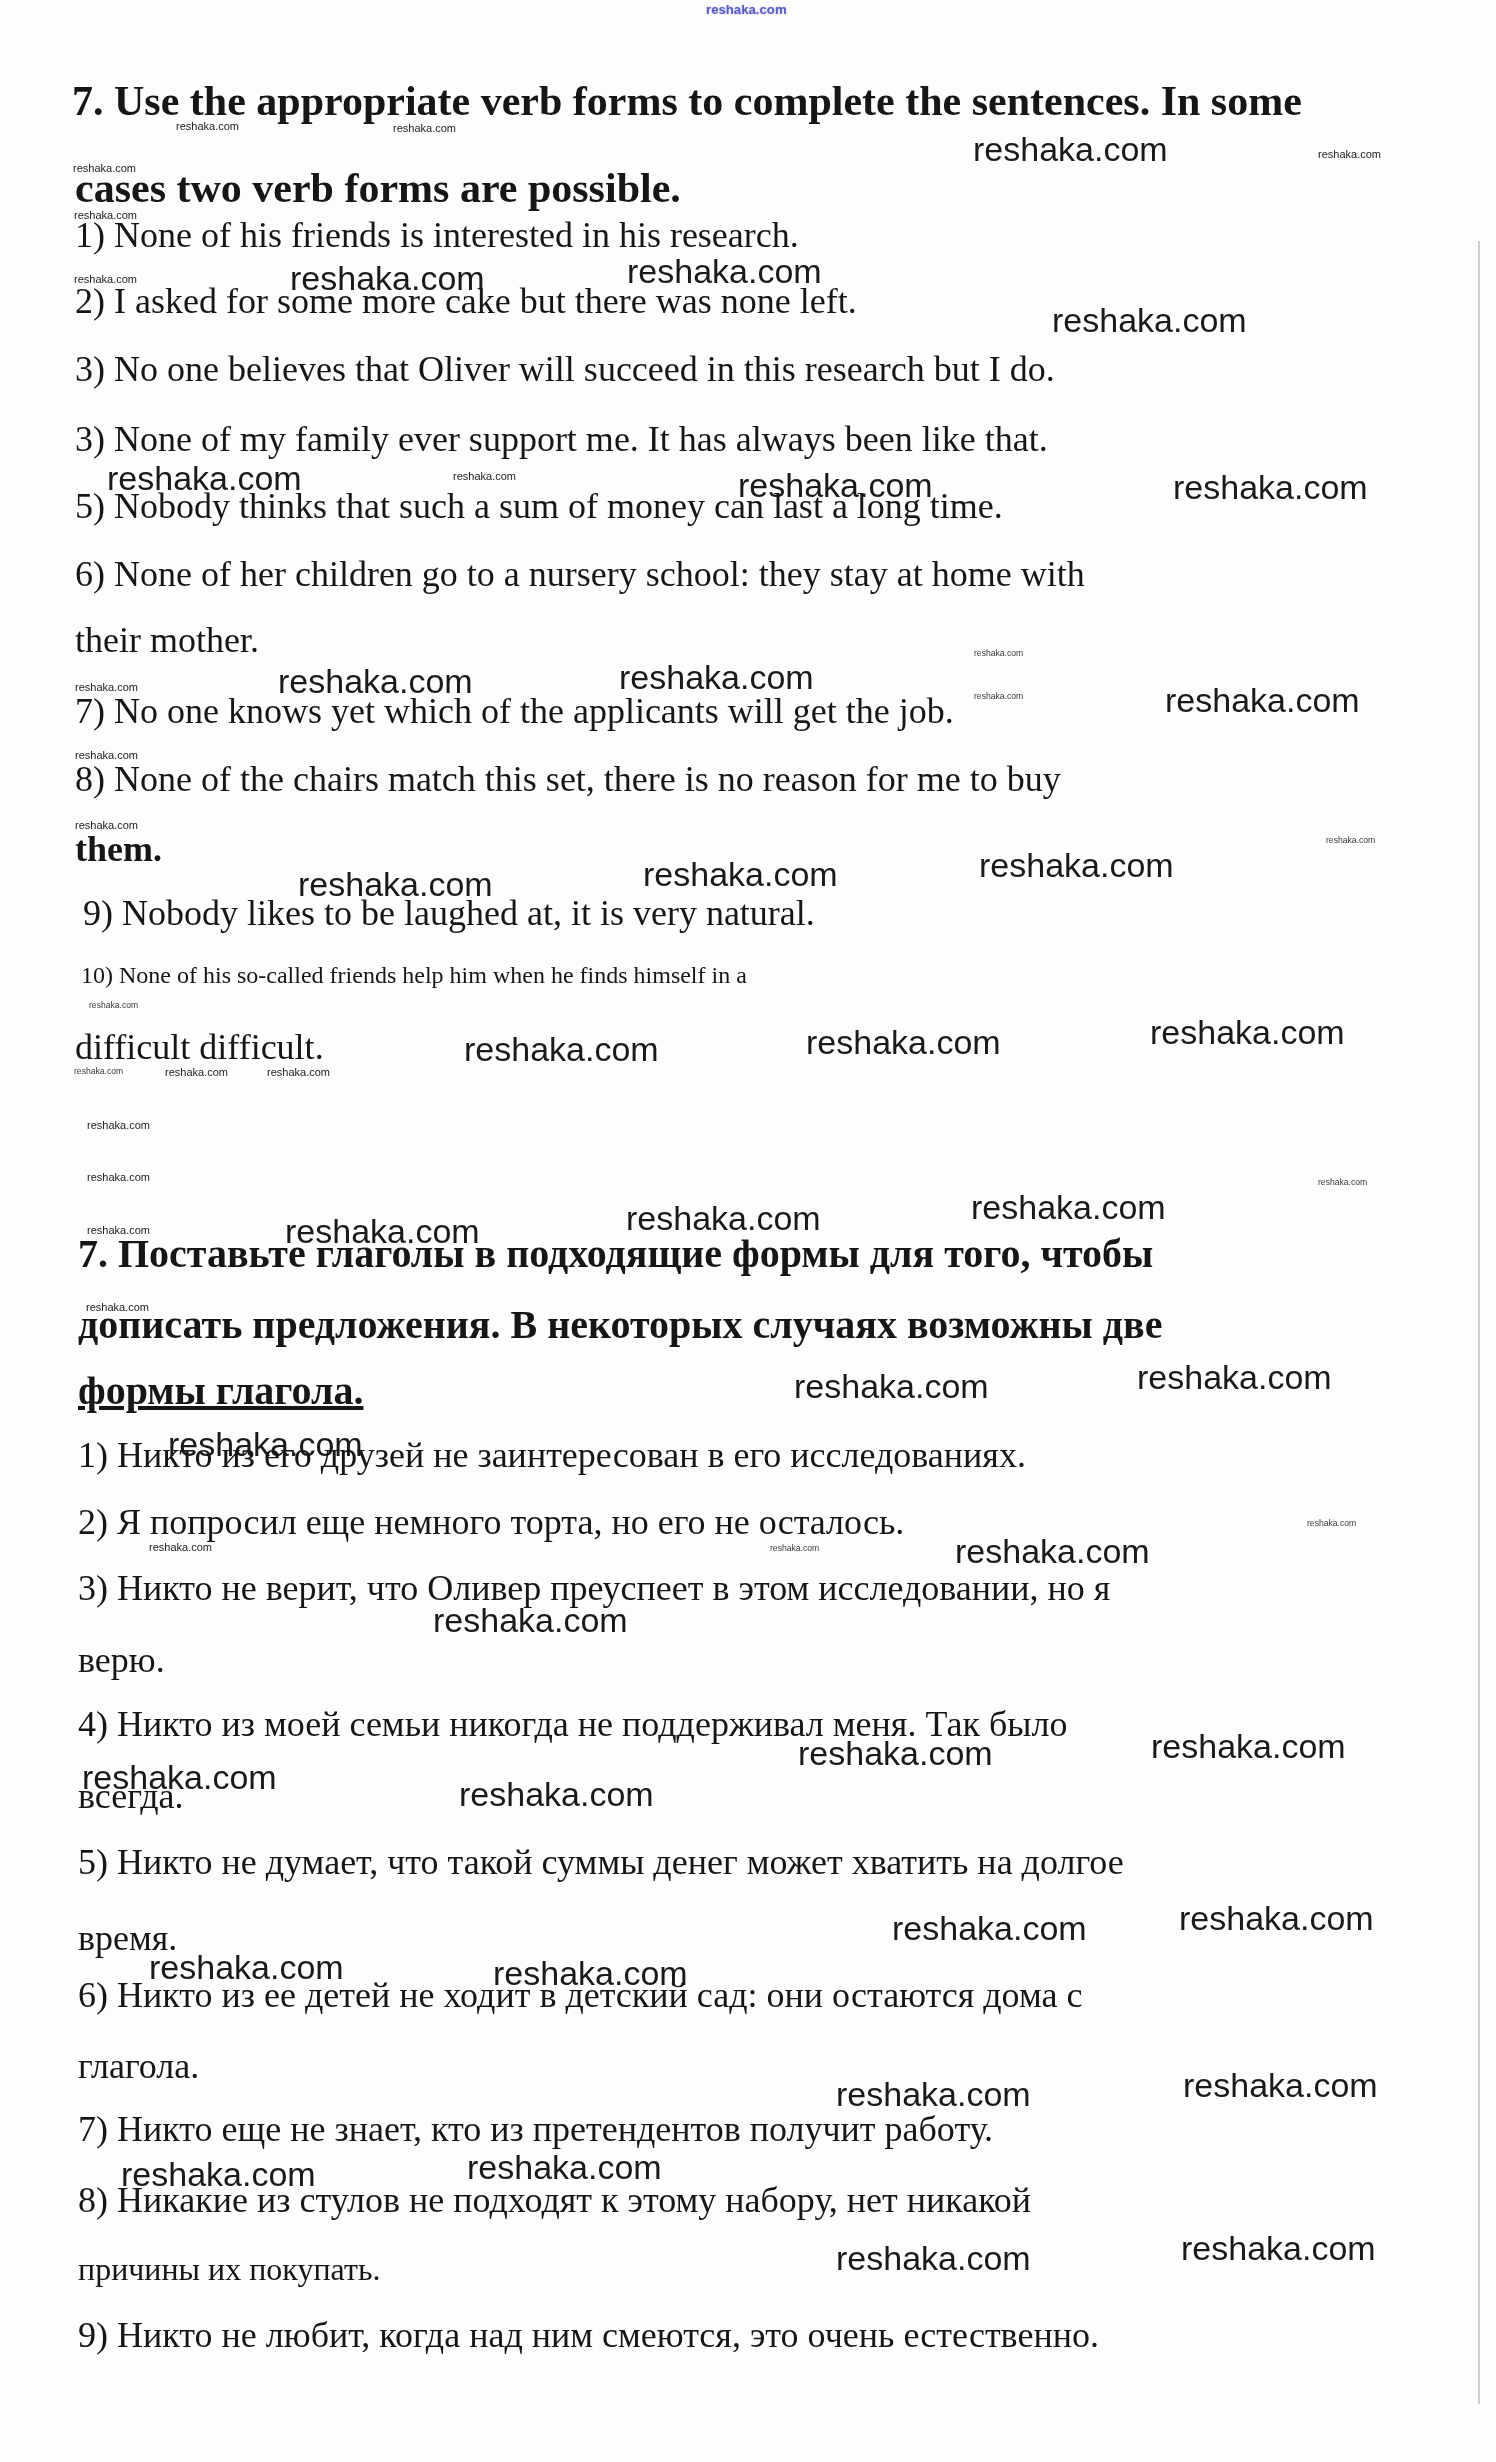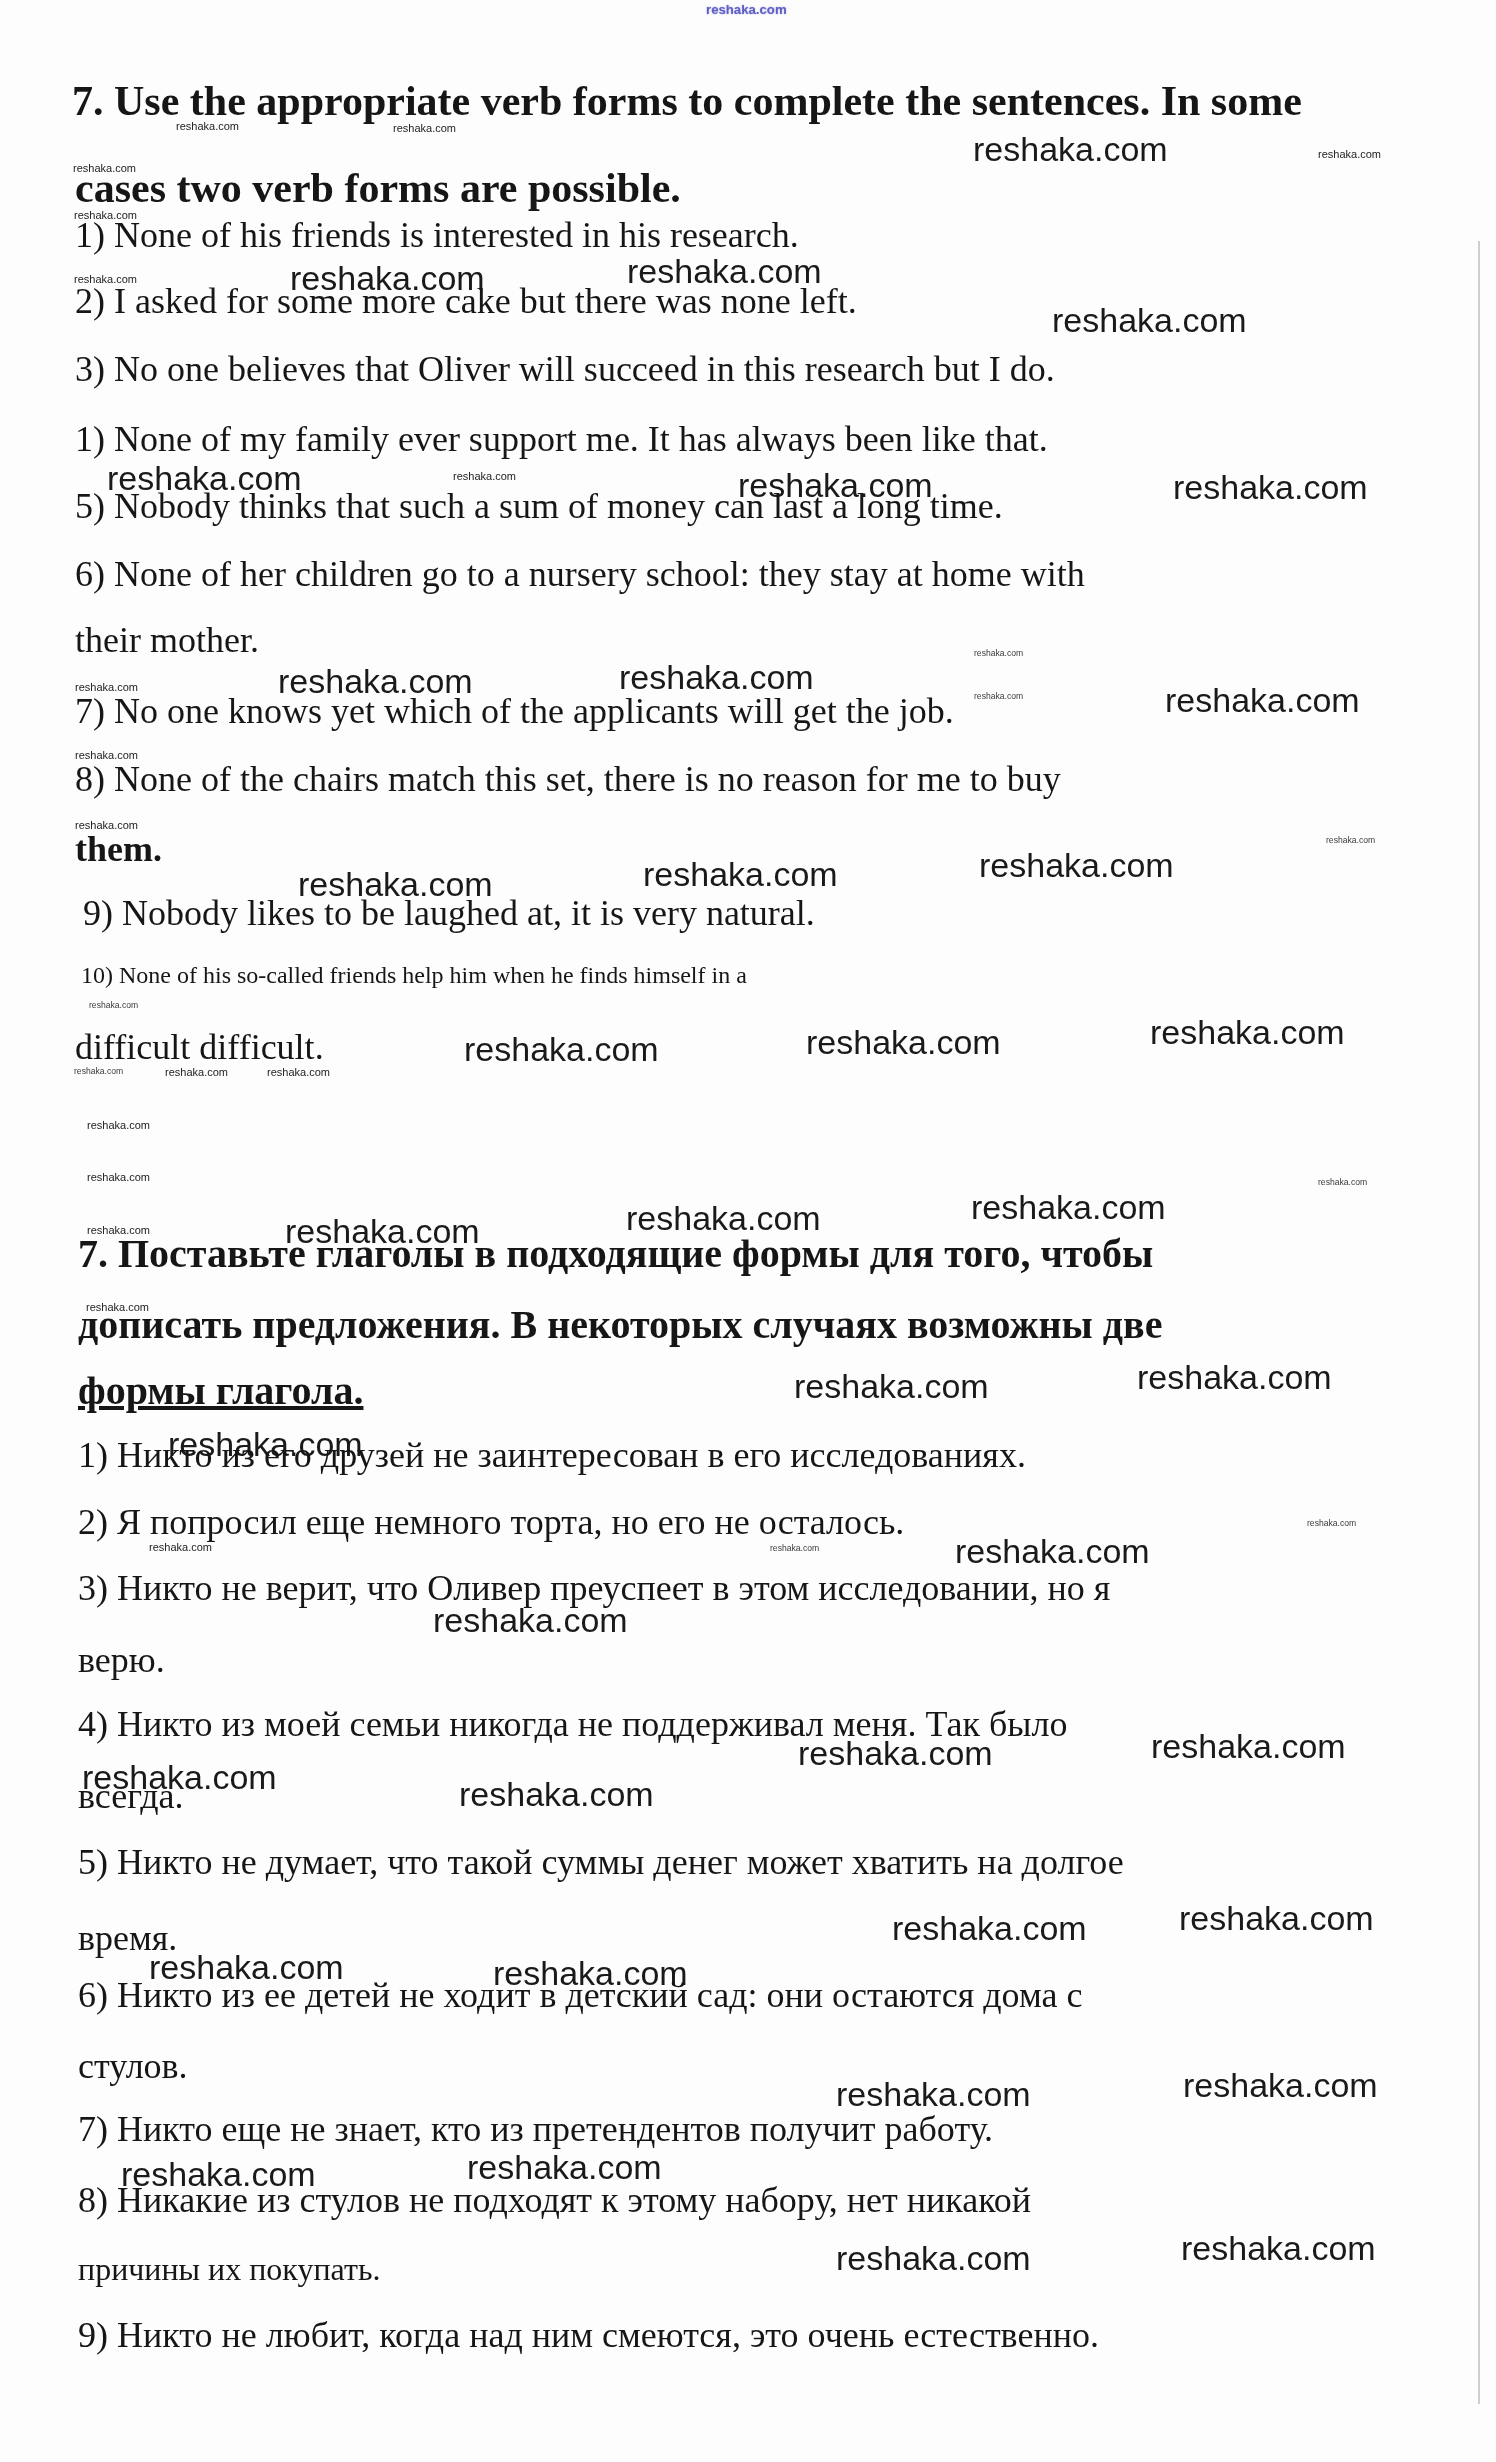--- a/index.html
+++ b/index.html
@@ -112,21 +112,21 @@
       <span class="wm wm-lg" style="left: 467px; top: 2150px;">reshaka.com</span>
       <span class="wm wm-lg" style="left: 836px; top: 2241px;">reshaka.com</span>
       <span class="wm wm-lg" style="left: 1181px; top: 2231px;">reshaka.com</span>
     </div>
   <div id="text-layer">
       <div class="tl bold" style="left: 72px; top: 78px; font-size: 42px;">7. Use the appropriate verb forms to complete the sentences. In some</div>
       <div class="tl bold" style="left: 75px; top: 165px; font-size: 42px;">cases two verb forms are possible.</div>
       <div class="tl" style="left: 75px; top: 215px; font-size: 36px;">1) None of his friends is interested in his research.</div>
       <div class="tl" style="left: 75px; top: 281px; font-size: 36px;">2) I asked for some more cake but there was none left.</div>
       <div class="tl" style="left: 75px; top: 349px; font-size: 36px;">3) No one believes that Oliver will succeed in this research but I do.</div>
-      <div class="tl" style="left: 75px; top: 419px; font-size: 36px;">1) None of my family ever support me. It has always been like that.</div>
+      <div class="tl" style="left: 75px; top: 419px; font-size: 36px;">3) None of my family ever support me. It has always been like that.</div>
       <div class="tl" style="left: 75px; top: 486px; font-size: 36px;">5) Nobody thinks that such a sum of money can last a long time.</div>
       <div class="tl" style="left: 75px; top: 554px; font-size: 36px;">6) None of her children go to a nursery school: they stay at home with</div>
       <div class="tl" style="left: 75px; top: 620px; font-size: 36px;">their mother.</div>
       <div class="tl" style="left: 75px; top: 691px; font-size: 36px;">7) No one knows yet which of the applicants will get the job.</div>
       <div class="tl" style="left: 75px; top: 759px; font-size: 36px;">8) None of the chairs match this set, there is no reason for me to buy</div>
       <div class="tl" style="left: 75px; top: 829px; font-size: 36px; font-weight: bold;">them.</div>
       <div class="tl" style="left: 75px; top: 893px; font-size: 36px; margin-left: 8px;">9) Nobody likes to be laughed at, it is very natural.</div>
       <div class="tl" style="left: 81px; top: 962px; font-size: 24px;">10) None of his so-called friends help him when he finds himself in a</div>
       <div class="tl" style="left: 75px; top: 1027px; font-size: 36px;">difficult difficult.</div>
       <div class="tl bold" style="left: 78px; top: 1232px; font-size: 40px;">7. Поставьте глаголы в подходящие формы для того, чтобы</div>
@@ -134,21 +134,21 @@
       <div class="tl bold" style="left: 78px; top: 1369px; font-size: 40px; text-decoration: underline;">формы глагола.</div>
       <div class="tl" style="left: 78px; top: 1435px; font-size: 36px;">1) Никто из его друзей не заинтересован в его исследованиях.</div>
       <div class="tl" style="left: 78px; top: 1502px; font-size: 36px;">2) Я попросил еще немного торта, но его не осталось.</div>
       <div class="tl" style="left: 78px; top: 1568px; font-size: 36px;">3) Никто не верит, что Оливер преуспеет в этом исследовании, но я</div>
       <div class="tl" style="left: 78px; top: 1640px; font-size: 36px;">верю.</div>
       <div class="tl" style="left: 78px; top: 1704px; font-size: 36px;">4) Никто из моей семьи никогда не поддерживал меня. Так было</div>
       <div class="tl" style="left: 78px; top: 1776px; font-size: 36px;">всегда.</div>
       <div class="tl" style="left: 78px; top: 1842px; font-size: 36px;">5) Никто не думает, что такой суммы денег может хватить на долгое</div>
       <div class="tl" style="left: 78px; top: 1918px; font-size: 36px;">время.</div>
       <div class="tl" style="left: 78px; top: 1975px; font-size: 36px;">6) Никто из ее детей не ходит в детский сад: они остаются дома с</div>
-      <div class="tl" style="left: 78px; top: 2046px; font-size: 36px;">стулов.</div>
+      <div class="tl" style="left: 78px; top: 2046px; font-size: 36px;">глагола.</div>
       <div class="tl" style="left: 78px; top: 2109px; font-size: 36px;">7) Никто еще не знает, кто из претендентов получит работу.</div>
       <div class="tl" style="left: 78px; top: 2180px; font-size: 36px;">8) Никакие из стулов не подходят к этому набору, нет никакой</div>
       <div class="tl" style="left: 78px; top: 2252px; font-size: 32px;">причины их покупать.</div>
       <div class="tl" style="left: 78px; top: 2315px; font-size: 36px;">9) Никто не любит, когда над ним смеются, это очень естественно.</div>
     </div>
   <div id="edge-line" style="left: 1478px; top: 241px; height: 2163px; background: rgb(207, 207, 207);"></div>
 </div>
 
 
 </body></html>

